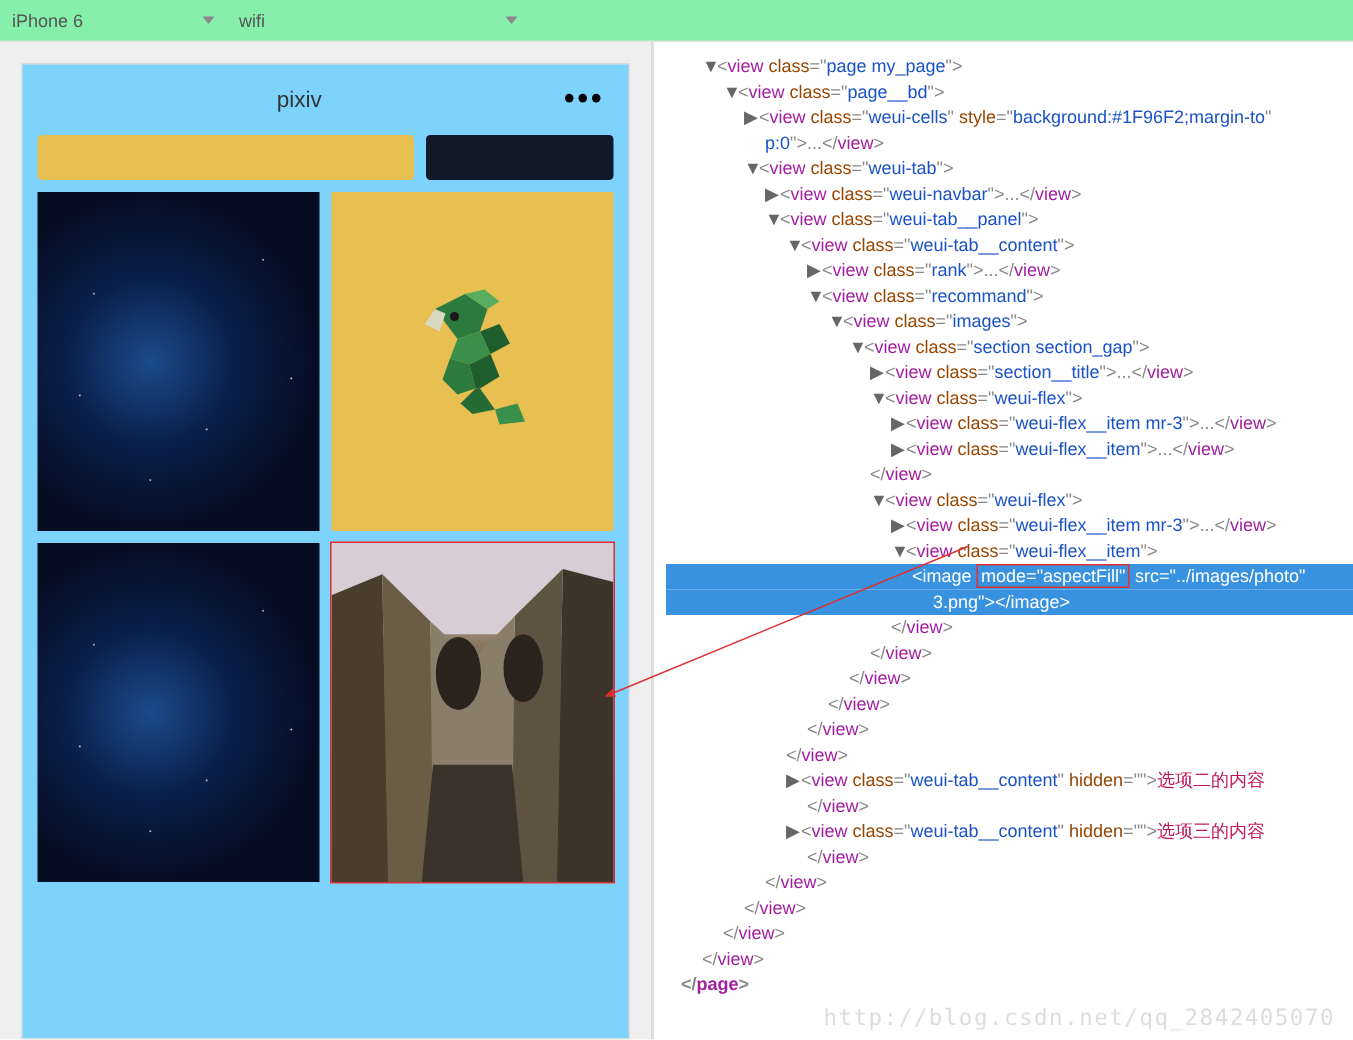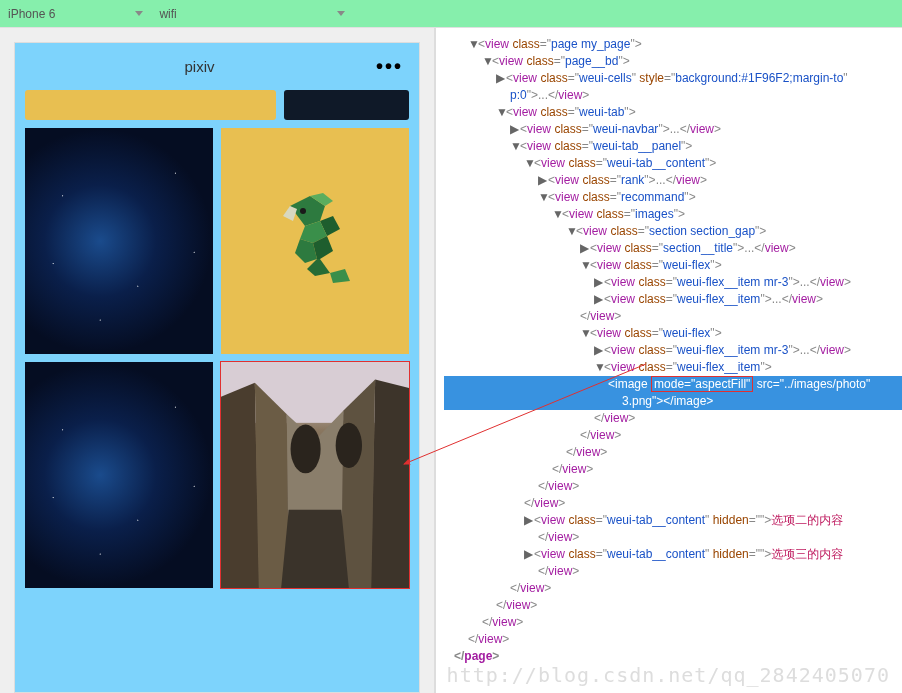--- a/index.html
+++ b/index.html
@@ -34,21 +34,21 @@
 .tog{color:#666;display:inline-block;width:10px;cursor:pointer}
 .punct{color:#888}
 .tag-name{color:#a31da1}
 .attr-name{color:#994500}
 .attr-val{color:#1a52c7}
 .ellipsis{color:#888}
 .selected-line{background:#3892e0;color:#fff;padding-right:6px}
 .selected-line .tag-name,.selected-line .attr-name,.selected-line .attr-val,.selected-line .punct{color:#fff}
 .red-box{border:1px solid #e03030;padding:0 2px}
 .text-content{color:#be185d}
-.watermark{position:absolute;bottom:6px;right:12px;color:#ddd;font-family:Consolas,monospace;font-size:20px;letter-spacing:1px}
+.watermark{position:absolute;bottom:6px;right:12px;color:#ddd;font-family:Consolas,monospace;font-size:15px;letter-spacing:1px}
 .arrow-annotation{position:absolute;pointer-events:none}
 </style>
 </head>
 <body>
 
 <div class="top-bar">
   <div class="dropdown">
     <span>iPhone 6</span>
     <span class="arrow"></span>
   </div>

